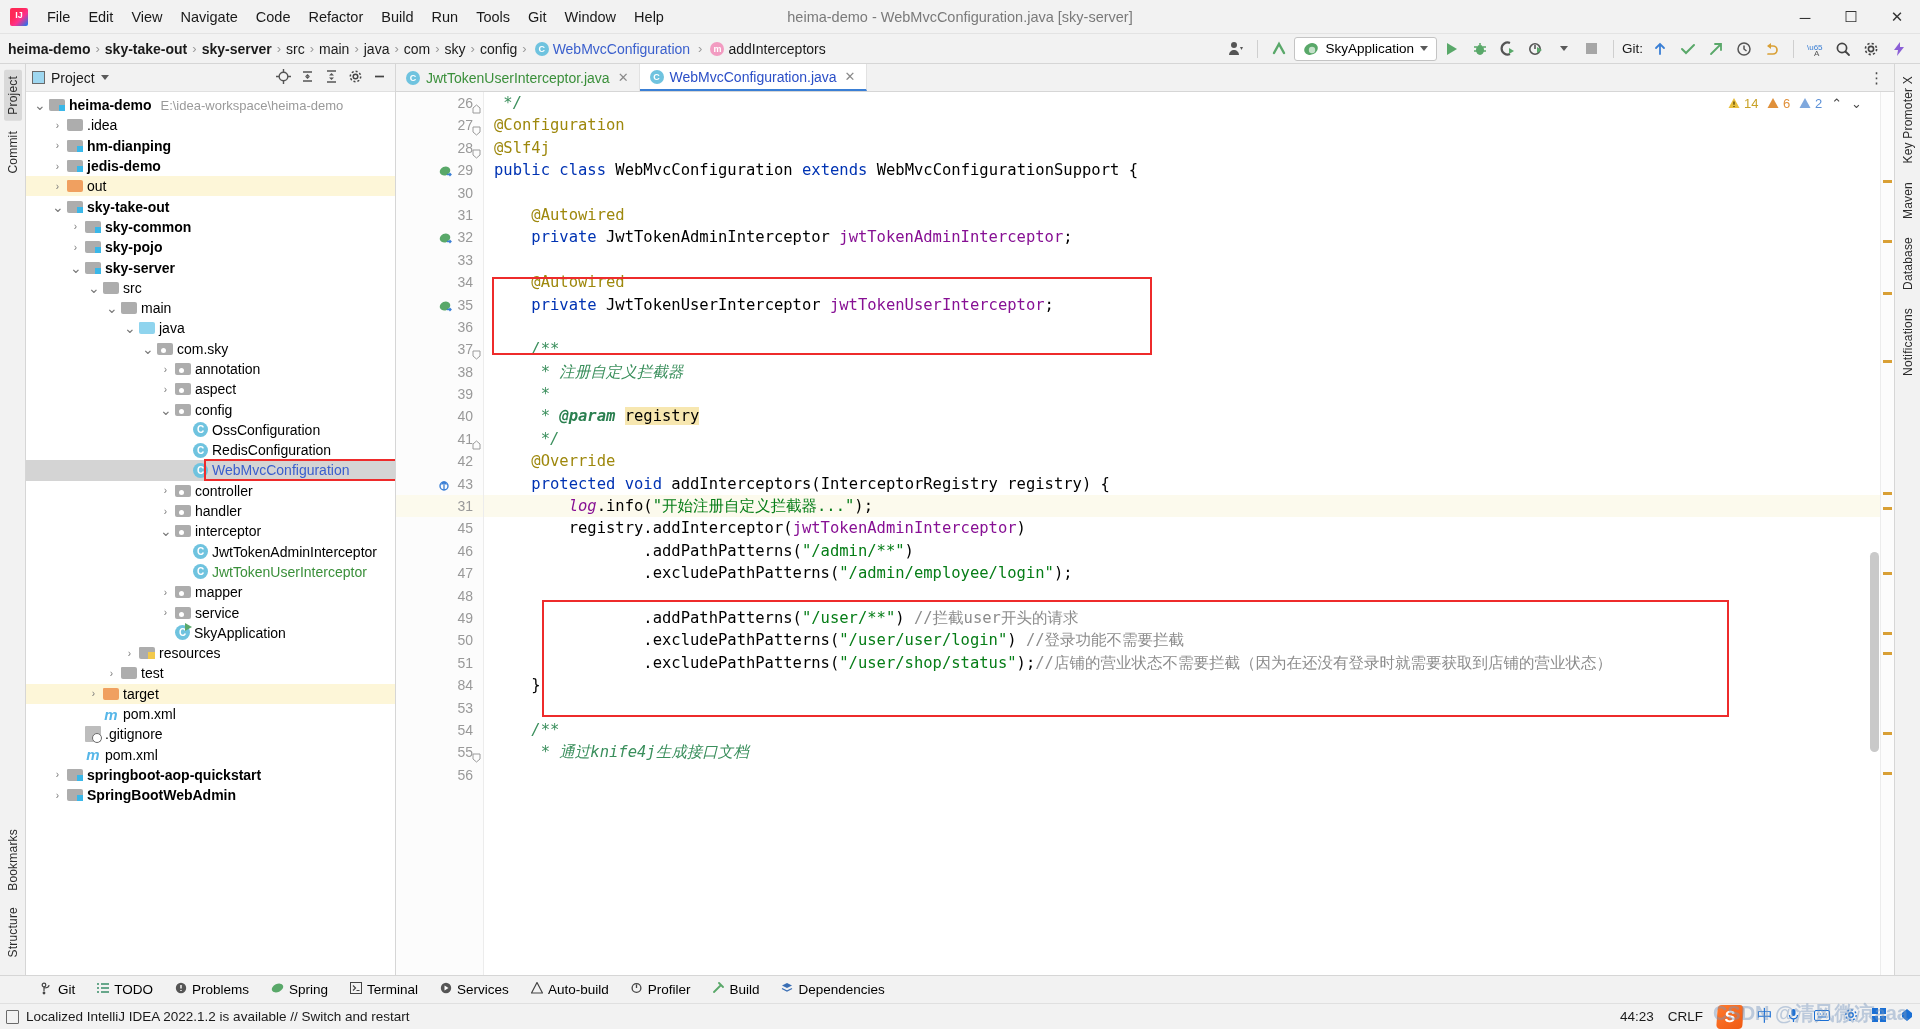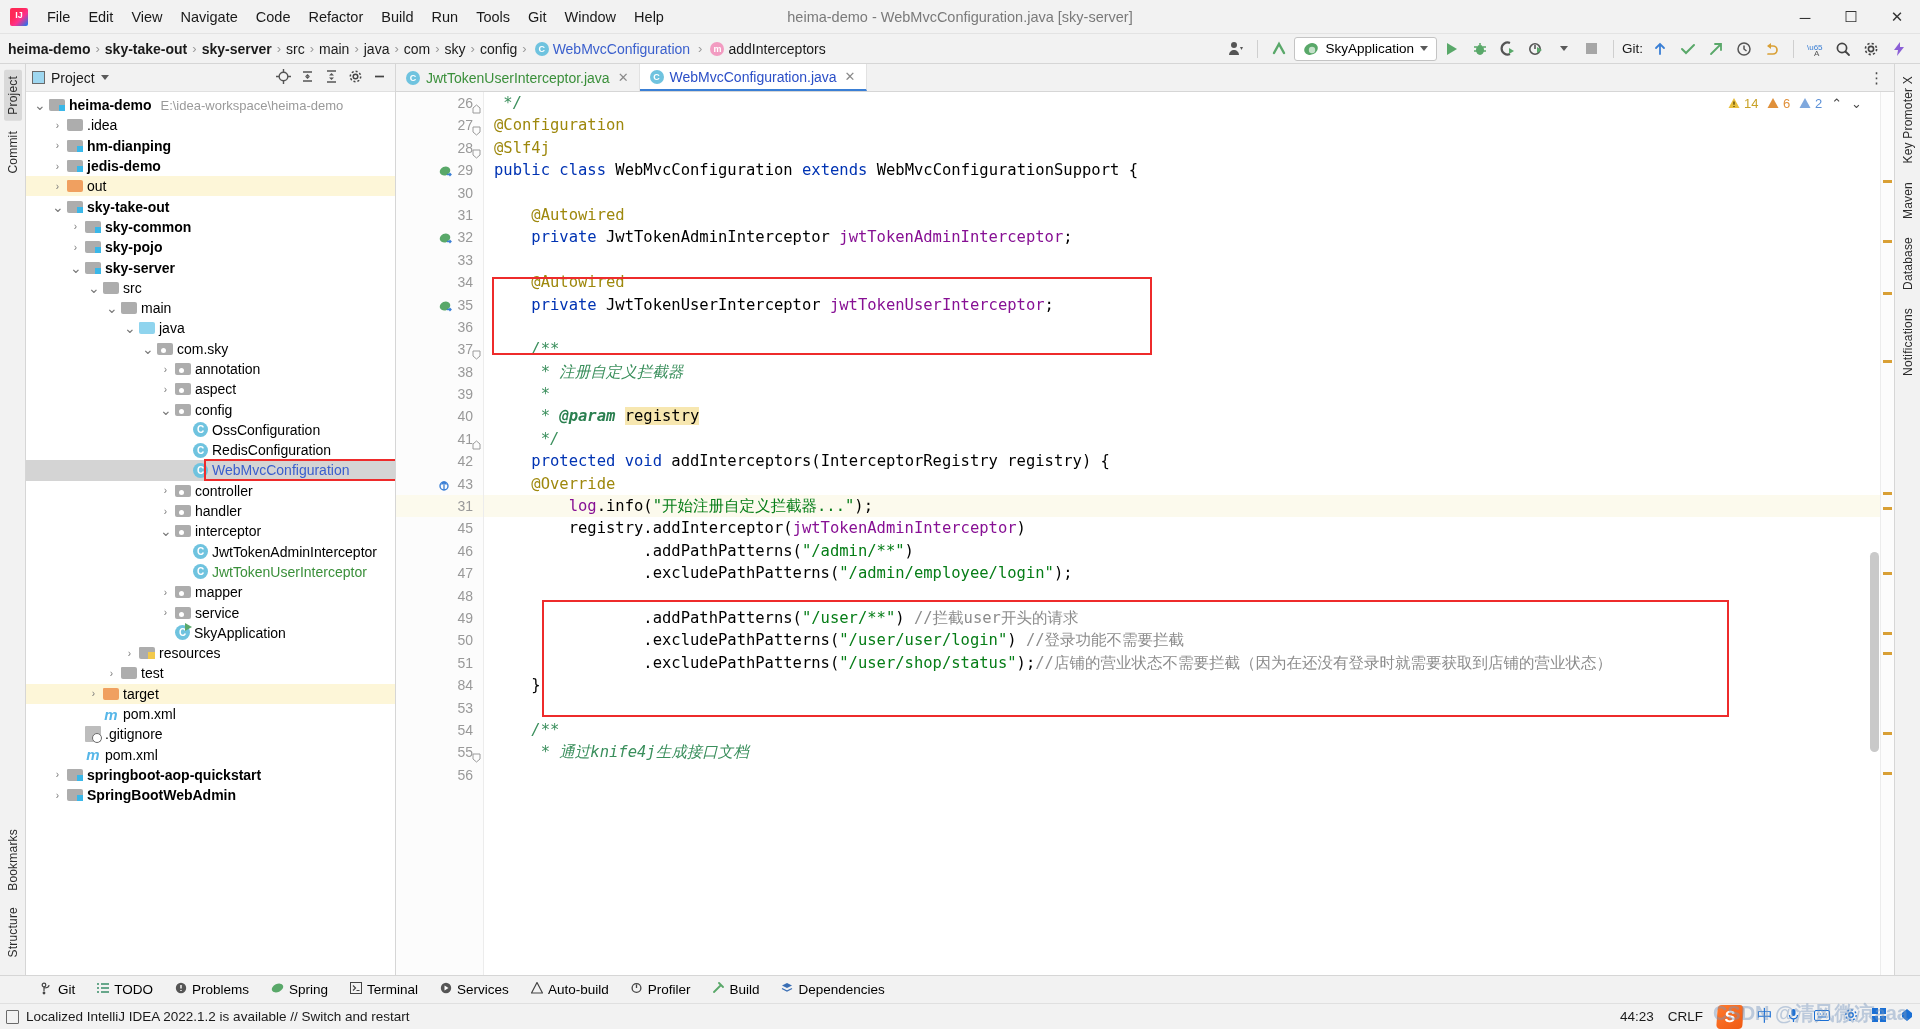--- a/index.html
+++ b/index.html
@@ -205,21 +205,21 @@
   }
   
   .kw { color: #0033b3; font-weight: normal; }
   .an { color: #9e880d; }
   .cm { color: #8c8c8c; }
   .jd { color: #3a8f5c; font-style: italic; }
   .jdt { color: #2a7f4f; font-style: italic; font-weight: bold; }
   .str { color: #067d17; }
   .fld { color: #871094; }
   .id { color: #000; }
-  .stat { color: #871094; }
+  .stat { color: #871094; font-style: italic; }
   .hlparam { background: #f7e7b0; }
 
   
   .insp-strip {
     width: 14px; flex: 0 0 14px; background: #fcfcfc; border-left: 1px solid #ececec;
     position: relative;
   }
   .insp-mark { position:absolute; right:2px; width:9px; height:3px; }
 
   .insp-head {
@@ -800,22 +800,22 @@
               <div class="ln"><span class="id">    </span><span class="kw">private</span><span class="id"> JwtTokenAdminInterceptor </span><span class="fld">jwtTokenAdminInterceptor</span><span class="id">;</span></div>
               <div class="ln">&nbsp;</div>
               <div class="ln"><span class="id">    </span><span class="an">@Autowired</span></div>
               <div class="ln"><span class="id">    </span><span class="kw">private</span><span class="id"> JwtTokenUserInterceptor </span><span class="fld">jwtTokenUserInterceptor</span><span class="id">;</span></div>
               <div class="ln">&nbsp;</div>
               <div class="ln"><span class="jd">    /**</span></div>
               <div class="ln"><span class="jd">     * </span><span class="jd">注册自定义拦截器</span></div>
               <div class="ln"><span class="jd">     *</span></div>
               <div class="ln"><span class="jd">     * </span><span class="jdt">@param</span><span class="jd"> </span><span class="hlparam">registry</span></div>
               <div class="ln"><span class="jd">     */</span></div>
+              <div class="ln"><span class="id">    </span><span class="an">@Override</span></div>
               <div class="ln"><span class="id">    </span><span class="kw">protected</span><span class="id"> </span><span class="kw">void</span><span class="id"> addInterceptors(InterceptorRegistry registry) {</span></div>
-              <div class="ln"><span class="id">    </span><span class="an">@Override</span></div>
               <div class="ln cur"><span class="id">        </span><span class="stat">log</span><span class="id">.info(</span><span class="str">"开始注册自定义拦截器..."</span><span class="id">);</span></div>
               <div class="ln"><span class="id">        registry.addInterceptor(</span><span class="fld">jwtTokenAdminInterceptor</span><span class="id">)</span></div>
               <div class="ln"><span class="id">                .addPathPatterns(</span><span class="str">"/admin/**"</span><span class="id">)</span></div>
               <div class="ln"><span class="id">                .excludePathPatterns(</span><span class="str">"/admin/employee/login"</span><span class="id">);</span></div>
               <div class="ln">&nbsp;</div>
               <div class="ln"><span class="id">                .addPathPatterns(</span><span class="str">"/user/**"</span><span class="id">) </span><span class="cm">//拦截user开头的请求</span></div>
               <div class="ln"><span class="id">                .excludePathPatterns(</span><span class="str">"/user/user/login"</span><span class="id">) </span><span class="cm">//登录功能不需要拦截</span></div>
               <div class="ln"><span class="id">                .excludePathPatterns(</span><span class="str">"/user/shop/status"</span><span class="id">);</span><span class="cm">//店铺的营业状态不需要拦截（因为在还没有登录时就需要获取到店铺的营业状态）</span></div>
               <div class="ln"><span class="id">    }</span></div>
               <div class="ln">&nbsp;</div>

